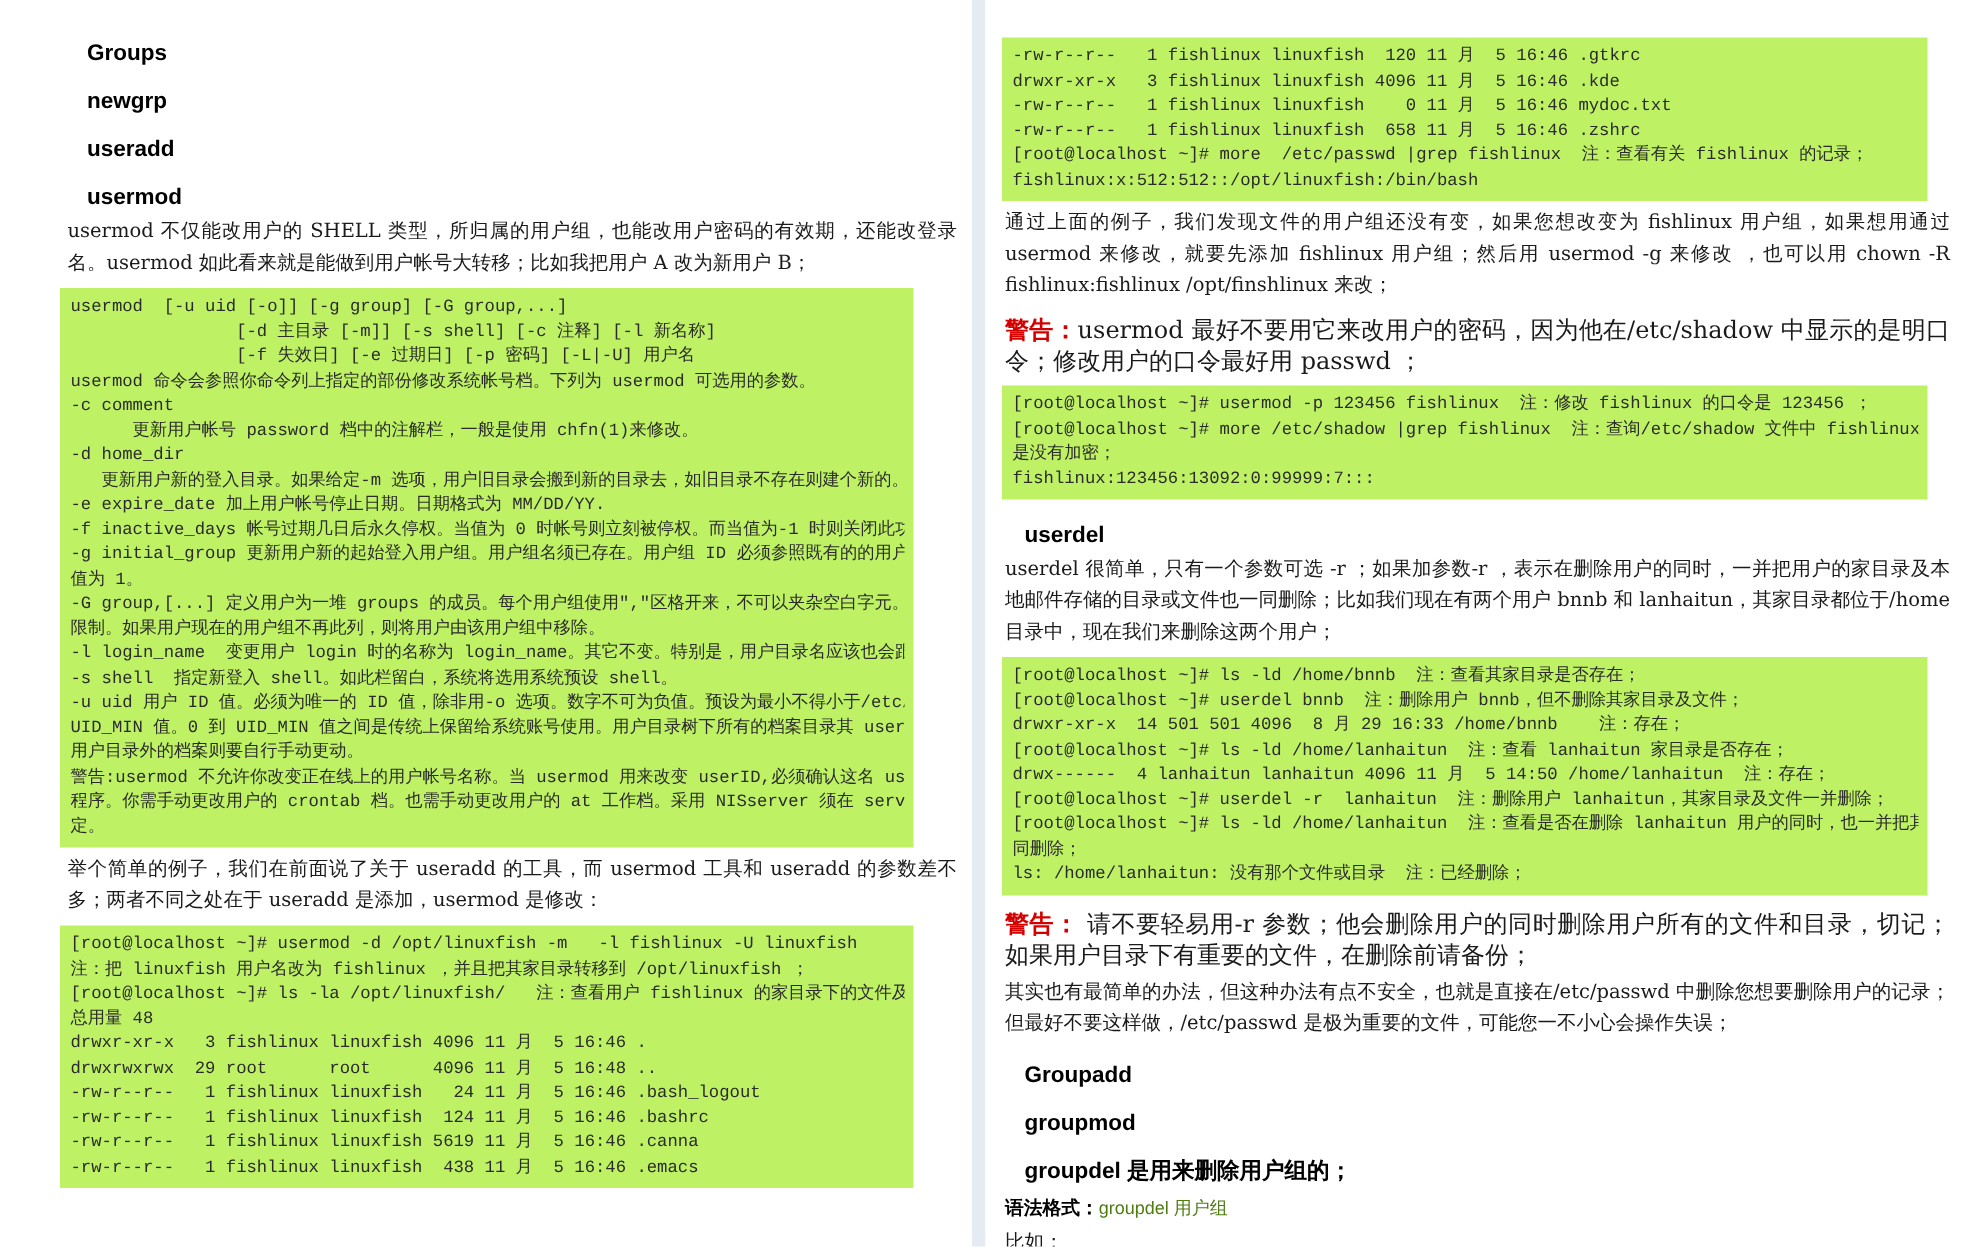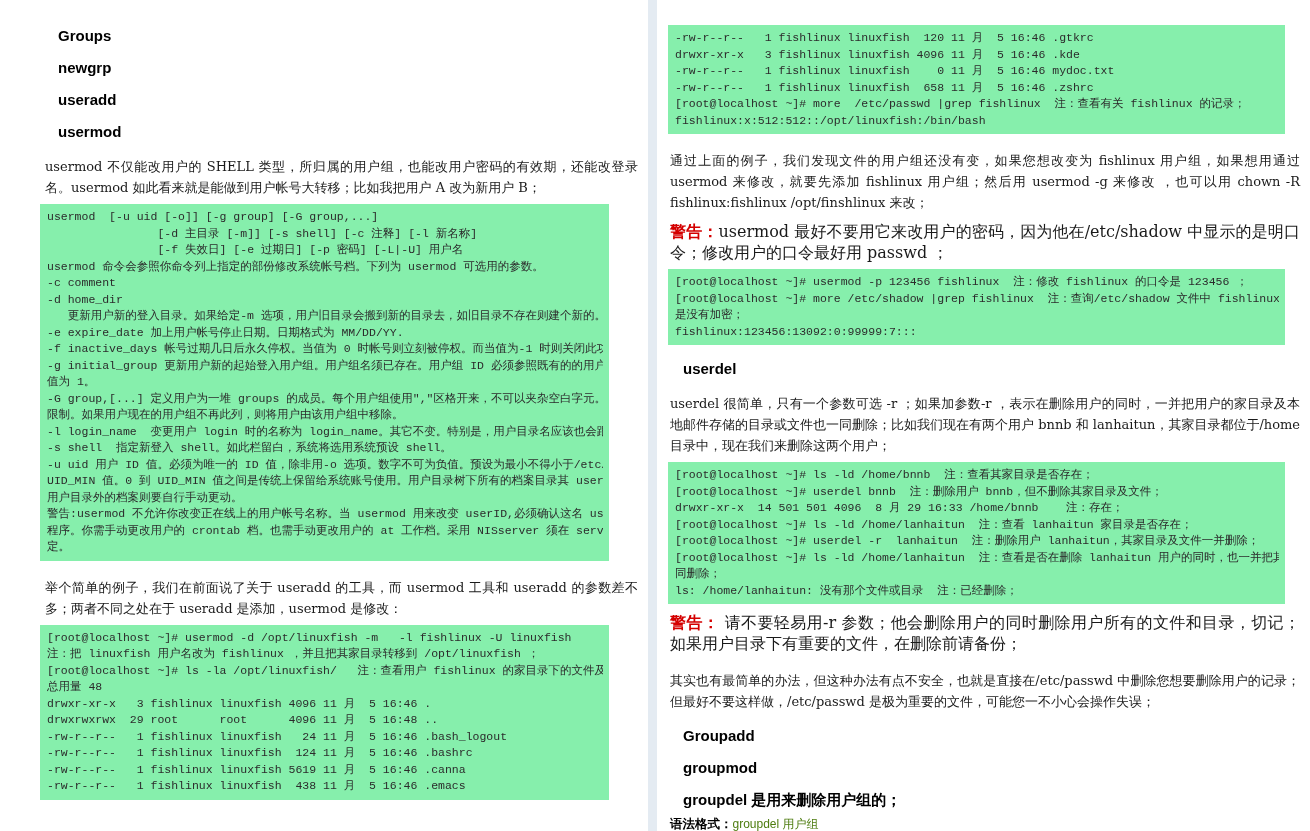--- a/index.html
+++ b/index.html
@@ -9,23 +9,23 @@
   .doc { position:absolute; inset:0; }
   .page { position:absolute; top:0; height:831px; background:#ffffff; overflow:hidden; }
   .page-left  { left:12px;     width:648px; padding:0 22px 0 33px; }
   .page-right { left:657px; width:653px; padding:0 10px 0 13px; }
   .divider { position:absolute; left:648px; top:0; width:9px; height:831px; background:#e4ebf2; }
 
   .blk-heading { margin:16px 0 0 13px; font-family:"Liberation Sans",sans-serif;
                  font-weight:bold; font-size:15px; line-height:16px; color:#000; }
   .page-left .blk-heading:first-child { margin-top:28px; }
 
-  .blk-para { margin-top:16px; font-size:13px; line-height:21px; text-align:justify; }
+  .blk-para { margin-top:4px; font-size:13px; line-height:21px; text-align:justify; }
 
-  .blk-code { margin:6px 0 0 -5px; width:569px; background:#86efac; padding:5px 6px 5px 7px;
+  .blk-code { margin:6px 0 0 -5px; width:569px; background:#bef264; padding:5px 6px 5px 7px;
               font-family:"Liberation Mono","DejaVu Sans Mono",monospace;
               font-size:11.5px; line-height:16.5px; color:#2b2b2b; overflow:hidden; }
   .page-right .blk-code { margin-left:-2px; width:617px; }
   .page-right .blk-code:first-child { margin-top:25px; }
   .code-line { white-space:pre; height:16.5px; overflow:hidden; }
 
   .blk-warning { margin-top:8px; font-size:16px; line-height:21px; text-align:justify; }
   .warn-label { color:#d40000; font-weight:bold; }
 
   .blk-labeled { margin-top:7px; font-size:12.5px; line-height:18px; }
@@ -41,20 +41,21 @@
       <div class="blk-heading">newgrp</div>
       <div class="blk-heading">useradd</div>
       <div class="blk-heading">usermod</div>
       <div class="blk-para">usermod 不仅能改用户的 SHELL 类型，所归属的用户组，也能改用户密码的有效期，还能改登录名。usermod 如此看来就是能做到用户帐号大转移；比如我把用户 A 改为新用户 B；</div>
       <div class="blk-code">
         <div class="code-line">usermod  [-u uid [-o]] [-g group] [-G group,...]</div>
         <div class="code-line">                [-d 主目录 [-m]] [-s shell] [-c 注释] [-l 新名称]</div>
         <div class="code-line">                [-f 失效日] [-e 过期日] [-p 密码] [-L|-U] 用户名</div>
         <div class="code-line">usermod 命令会参照你命令列上指定的部份修改系统帐号档。下列为 usermod 可选用的参数。</div>
         <div class="code-line">-c comment</div>
+        <div class="code-line">      更新用户帐号 password 档中的注解栏，一般是使用 chfn(1)来修改。</div>
         <div class="code-line">-d home_dir</div>
         <div class="code-line">   更新用户新的登入目录。如果给定-m 选项，用户旧目录会搬到新的目录去，如旧目录不存在则建个新的。</div>
         <div class="code-line">-e expire_date 加上用户帐号停止日期。日期格式为 MM/DD/YY.</div>
         <div class="code-line">-f inactive_days 帐号过期几日后永久停权。当值为 0 时帐号则立刻被停权。而当值为-1 时则关闭此功能。预设值为-1。</div>
         <div class="code-line">-g initial_group 更新用户新的起始登入用户组。用户组名须已存在。用户组 ID 必须参照既有的的用户组。用户组 ID 预设</div>
         <div class="code-line">值为 1。</div>
         <div class="code-line">-G group,[...] 定义用户为一堆 groups 的成员。每个用户组使用","区格开来，不可以夹杂空白字元。用户组名同-g 选项的</div>
         <div class="code-line">限制。如果用户现在的用户组不再此列，则将用户由该用户组中移除。</div>
         <div class="code-line">-l login_name  变更用户 login 时的名称为 login_name。其它不变。特别是，用户目录名应该也会跟着更动成新的登入名。</div>
         <div class="code-line">-s shell  指定新登入 shell。如此栏留白，系统将选用系统预设 shell。</div>
@@ -97,20 +98,21 @@
         <div class="code-line">是没有加密；</div>
         <div class="code-line">fishlinux:123456:13092:0:99999:7:::</div>
       </div>
       <div class="blk-heading">userdel</div>
       <div class="blk-para">userdel 很简单，只有一个参数可选 -r ；如果加参数-r ，表示在删除用户的同时，一并把用户的家目录及本地邮件存储的目录或文件也一同删除；比如我们现在有两个用户 bnnb 和 lanhaitun，其家目录都位于/home 目录中，现在我们来删除这两个用户；</div>
       <div class="blk-code">
         <div class="code-line">[root@localhost ~]# ls -ld /home/bnnb  注：查看其家目录是否存在；</div>
         <div class="code-line">[root@localhost ~]# userdel bnnb  注：删除用户 bnnb，但不删除其家目录及文件；</div>
         <div class="code-line">drwxr-xr-x  14 501 501 4096  8 月 29 16:33 /home/bnnb    注：存在；</div>
         <div class="code-line">[root@localhost ~]# ls -ld /home/lanhaitun  注：查看 lanhaitun 家目录是否存在；</div>
+        <div class="code-line">drwx------  4 lanhaitun lanhaitun 4096 11 月  5 14:50 /home/lanhaitun  注：存在；</div>
         <div class="code-line">[root@localhost ~]# userdel -r  lanhaitun  注：删除用户 lanhaitun，其家目录及文件一并删除；</div>
         <div class="code-line">[root@localhost ~]# ls -ld /home/lanhaitun  注：查看是否在删除 lanhaitun 用户的同时，也一并把其家目录和文件一</div>
         <div class="code-line">同删除；</div>
         <div class="code-line">ls: /home/lanhaitun: 没有那个文件或目录  注：已经删除；</div>
       </div>
       <div class="blk-warning"><span class="warn-label">警告：</span><span> 请不要轻易用-r 参数；他会删除用户的同时删除用户所有的文件和目录，切记；如果用户目录下有重要的文件，在删除前请备份；</span></div>
       <div class="blk-para">其实也有最简单的办法，但这种办法有点不安全，也就是直接在/etc/passwd 中删除您想要删除用户的记录；但最好不要这样做，/etc/passwd 是极为重要的文件，可能您一不小心会操作失误；</div>
       <div class="blk-heading">Groupadd</div>
       <div class="blk-heading">groupmod</div>
       <div class="blk-heading">groupdel  是用来删除用户组的；</div>

